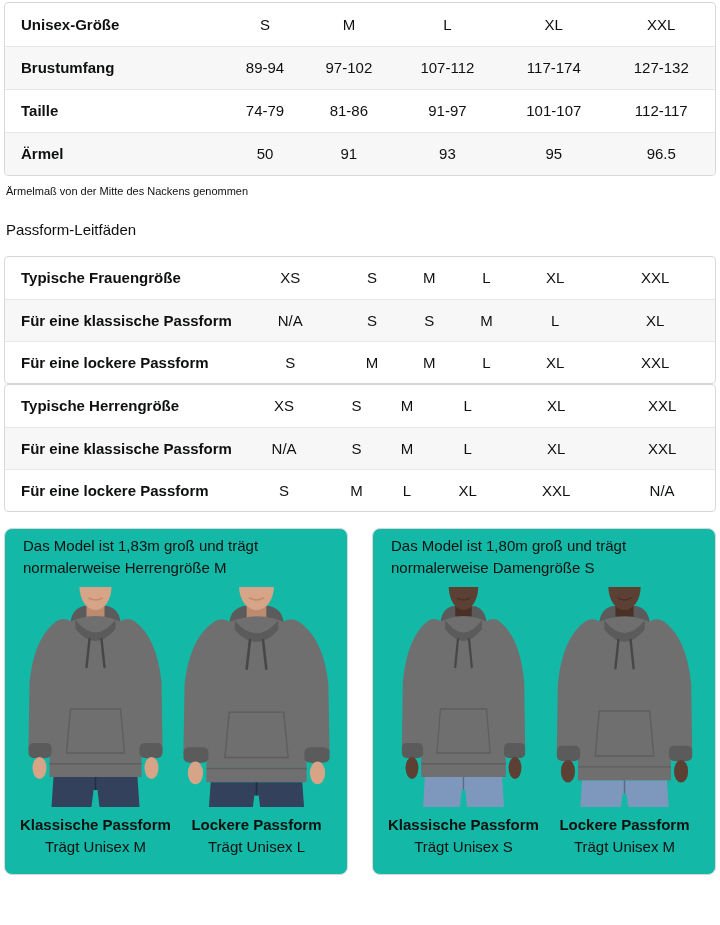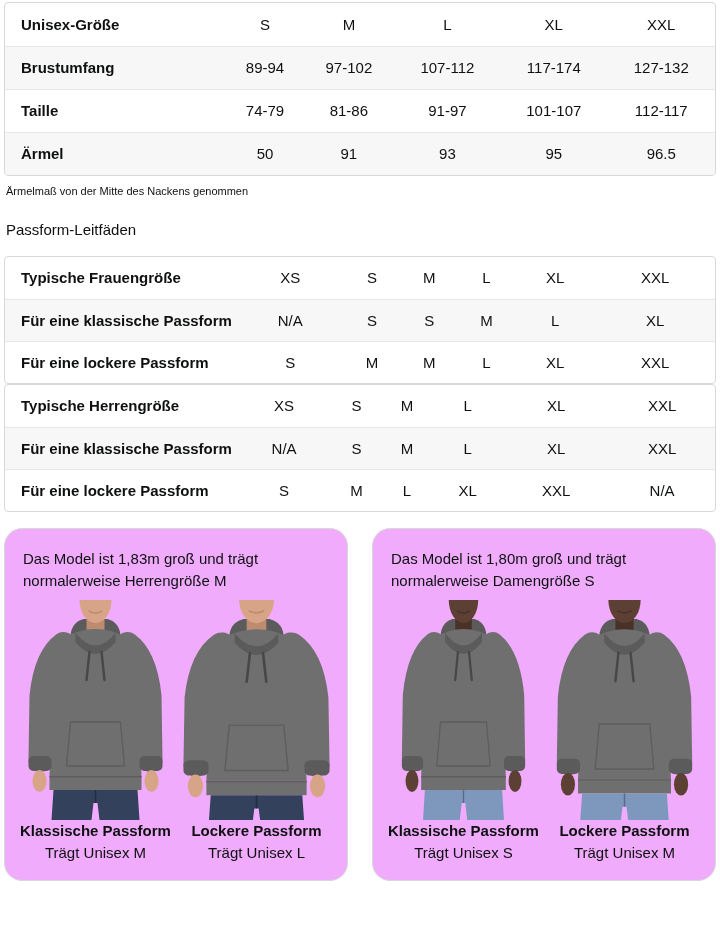--- a/index.html
+++ b/index.html
@@ -25,27 +25,27 @@
   .t1 tr{height:43px}
   .t23 tr{height:42px}
   .t1 col.lbl{width:222px}
   .t23 col.lbl{width:232px}
 
   .note{font-size:11px;margin:9px 0 0 2px}
   .subhead{font-size:15px;margin:24px 0 12px 2px}
   .gap18{margin-top:18px}
 
   .cards{display:flex;gap:24px;margin-top:16px}
-  .card{flex:1;border:1px solid var(--table-border);border-radius:18px;padding:17px 10px 16px;background:#f0abfc}
+  .card{flex:1;border:1px solid var(--table-border);border-radius:8px;padding:4px 10px 16px;background:#14b8a6}
   .card-title{font-size:15px;line-height:22px;margin:2px 0 8px 8px}
   .photos{display:flex}
   figure{margin:0;width:50%;text-align:center}
   .photo{height:220px;overflow:hidden}
   .photo svg{width:100%;height:100%;display:block}
-  .cap-bold{font-weight:700;font-size:15px;line-height:22px;margin-top:0}
+  .cap-bold{font-weight:700;font-size:15px;line-height:22px;margin-top:7px}
   .cap{font-size:15px;line-height:22px}
 
   .card-male{--skin:var(--skin-male);--skin-shade:var(--skin-male-shade);--jeans:var(--jeans-male)}
   .card-female{--skin:var(--skin-female);--skin-shade:var(--skin-female-shade);--jeans:var(--jeans-female)}
   .card-male .fit-loose svg{transform:scale(1.09,1.03);transform-origin:50% 8%}
   .card-female .fit-classic svg{transform:scale(0.92,1);transform-origin:50% 8%}
   .card-female .fit-loose svg{transform:scale(1.01,1.02);transform-origin:50% 8%}
 </style>
 </head>
 <body>

